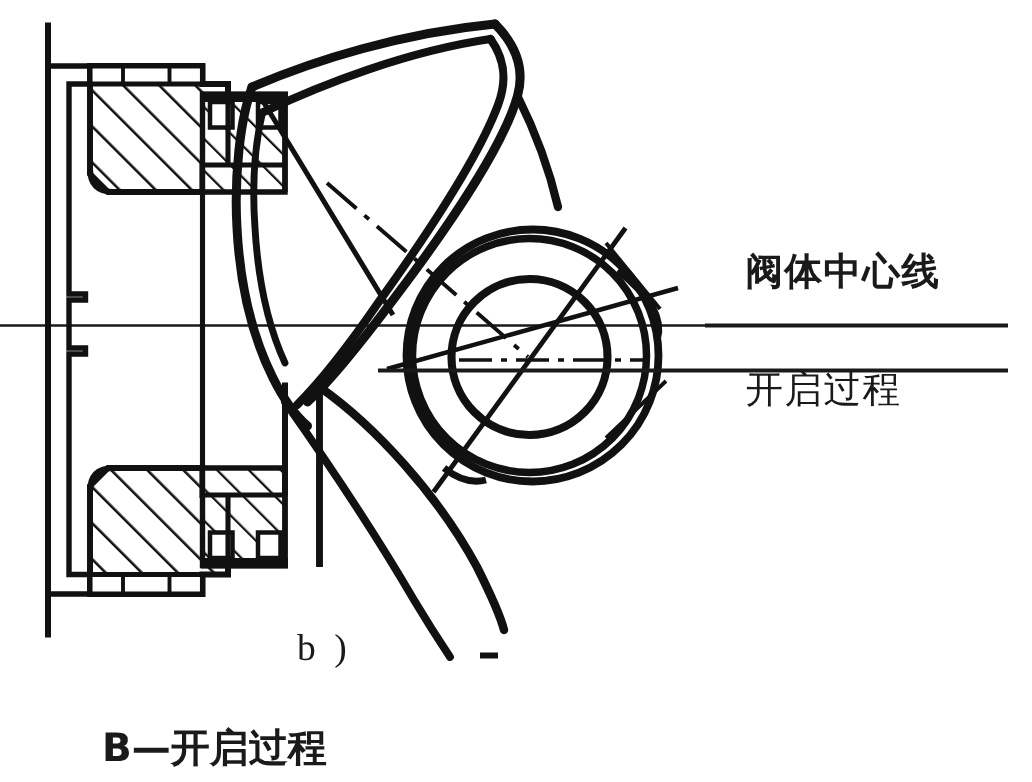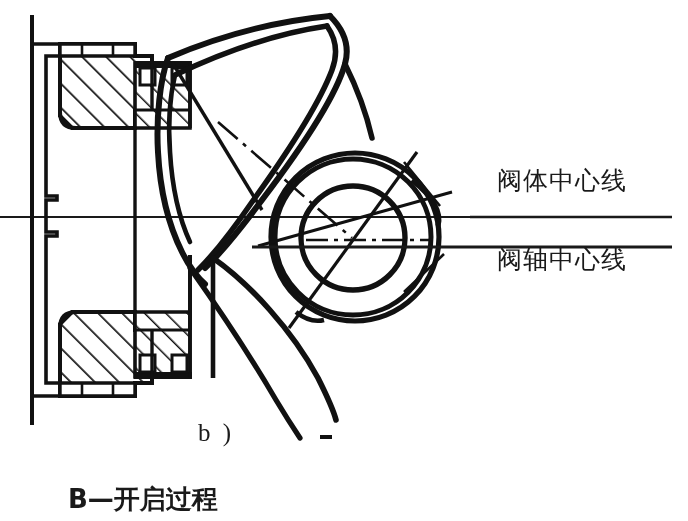--- a/index.html
+++ b/index.html
@@ -29,21 +29,21 @@
     font-family: "DejaVu Sans", sans-serif;
     color: #1a1a1a;
     white-space: nowrap;
     line-height: 1;
   }
   #label-body-centerline {
     left: 497px;
     top: 168px;
     font-size: 25px;
     letter-spacing: 1px;
-    font-weight: 400;
+    font-weight: 700;
   }
   #label-shaft-centerline {
     left: 497px;
     top: 247px;
     font-size: 25px;
     letter-spacing: 1px;
     font-weight: 500;
   }
   #caption-subfigure {
     left: 198px;
@@ -215,19 +215,19 @@
 
       <line x1="404" y1="162" x2="440" y2="206" stroke="#111111" stroke-width="2.6"></line>
 
       <line x1="404" y1="292" x2="444" y2="254" stroke="#111111" stroke-width="2.6"></line>
     </g>
 
   </svg>
 
   <div class="label-text" id="label-body-centerline">阀体中心线</div>
 
-  <div class="label-text" id="label-shaft-centerline">阀轴中心线</div>
+  <div class="label-text" id="label-shaft-centerline">开启过程</div>
 
   <div class="label-text" id="caption-subfigure">b )</div>
 
   <div class="label-text" id="caption-title">B—开启过程</div>
 
 </div>
 
 </body></html>

